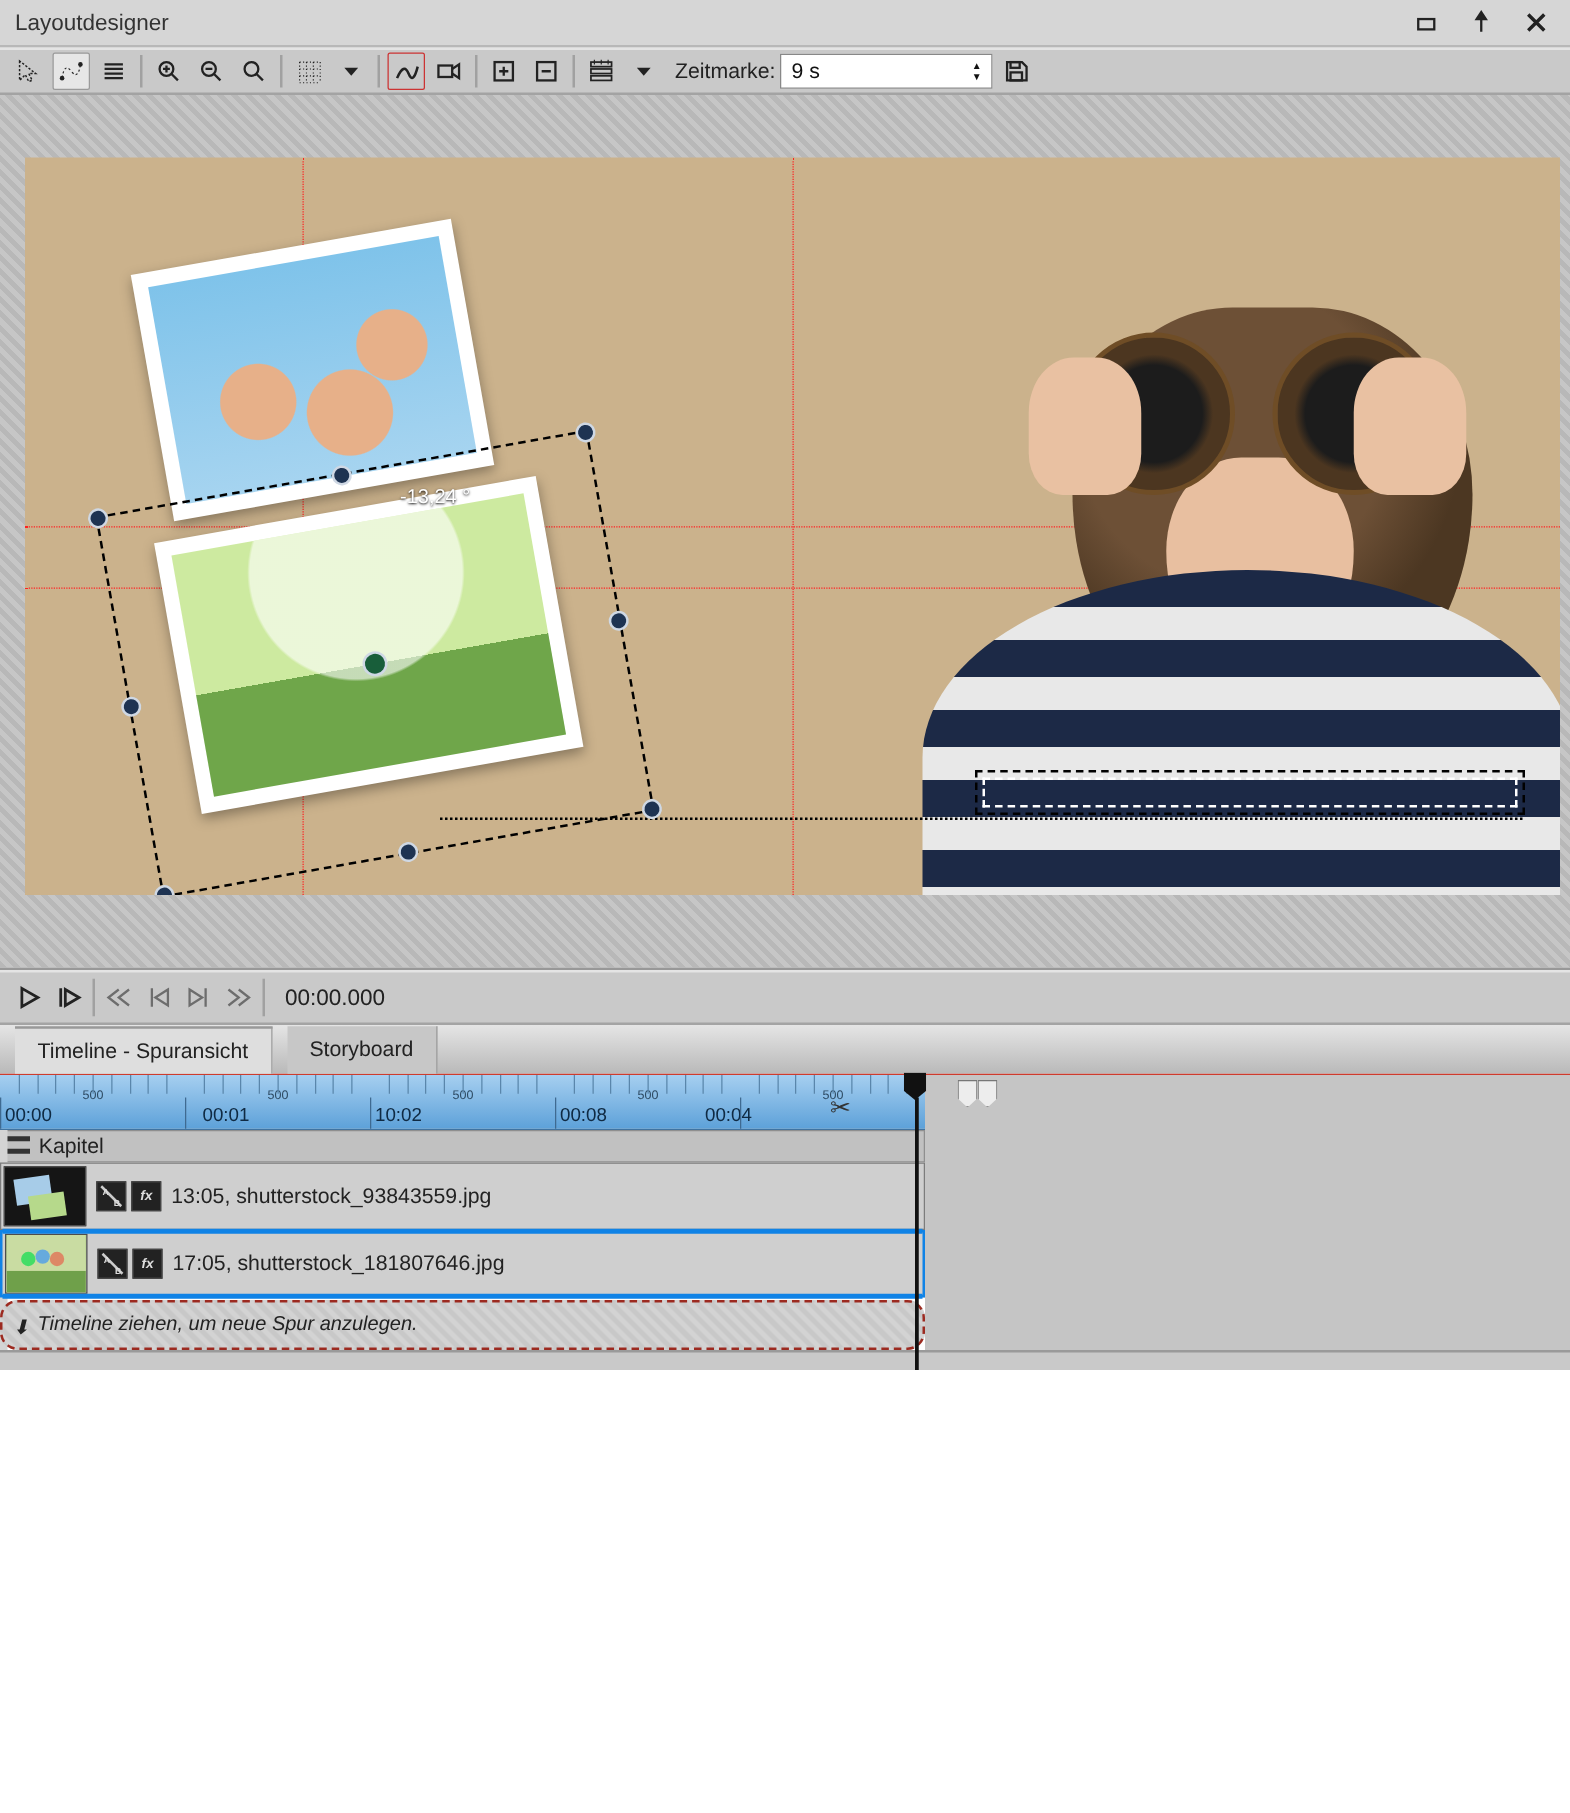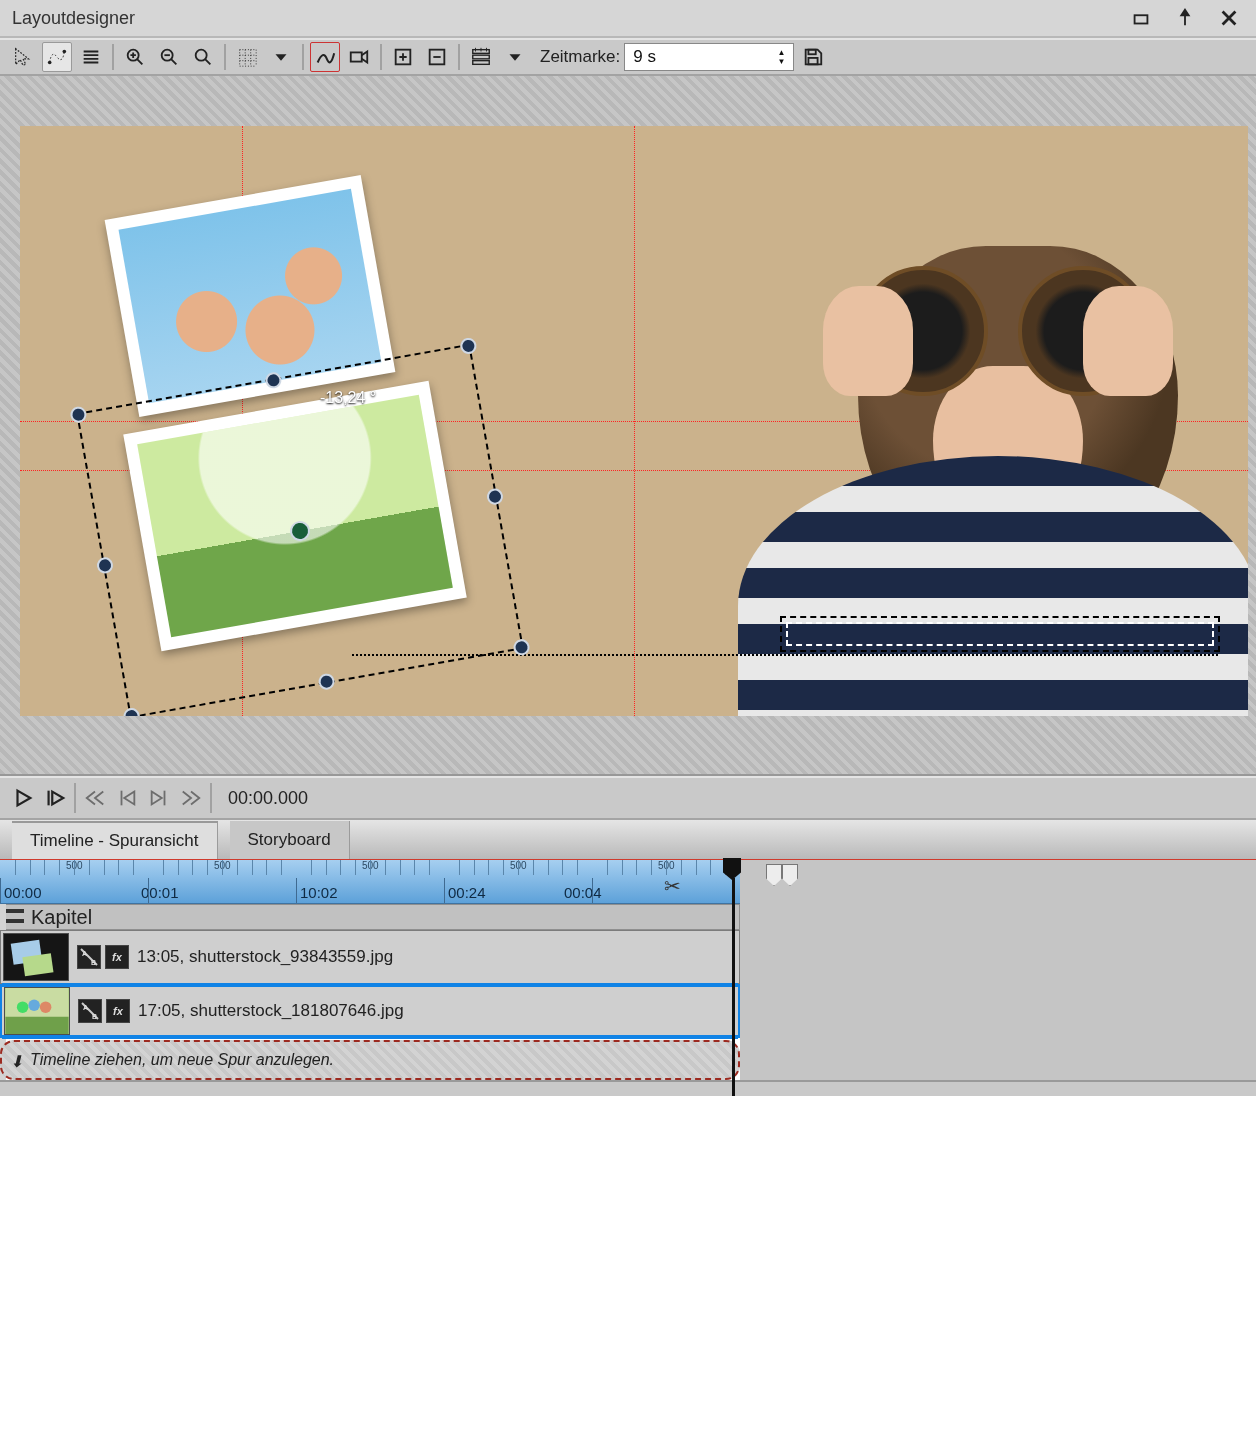--- a/index.html
+++ b/index.html
@@ -114,43 +114,43 @@
   .tabs-row{ height:40px; display:flex; align-items:flex-end;
     background:linear-gradient(#e5e5e5,#b9b9b9); border-bottom:1.5px solid #cf3b2d;}
   .tab{ height:38px; padding:0 18px; display:flex; align-items:center;
     background:#c7c7c7; border-right:1px solid #9b9b9b; cursor:pointer; font-size:17px;margin-left:12px;}
   .tab.active{ background:#dedede; border-top:2px solid #999;}
 
   
   .ruler-row{ display:flex; height:44px; }
   .ruler{ flex:0 0 740px; position:relative;
     background:linear-gradient(#a6cff0,#5da1d9); border-bottom:1px solid #3f73a1;}
-  .ruler .sub{ position:absolute; top:0; font-size:10px; color:#2d4a63;}
+  .ruler .sub{ position:absolute; top:11px; font-size:10px; color:#2d4a63;}
   .ruler .maj{ position:absolute; bottom:2px; font-size:15px; color:#0f2a43;}
   .ruler .tick{ position:absolute; bottom:0; top:18px; border-left:1px solid #3f6a91;}
   .ruler .minitick{ position:absolute; top:0; bottom:28px; border-left:1px solid #5a86ab;}
   .ruler-right{ flex:1; background:#c5c5c5; position:relative;}
   .playhead{ position:absolute; left:725px; top:-2px; width:14px; height:640px; z-index:5;
     pointer-events:none;}
   .playhead .cap{ width:18px; height:22px; background:#111;
     clip-path:polygon(0 0,100% 0,100% 66%,50% 100%,0 66%); margin-left:-2px;}
   .playhead .stem{ position:absolute; top:20px; bottom:0; left:7px; width:3px; background:#111;}
   .scissors{ position:absolute; left:664px; top:14px; font-size:20px; color:#333; z-index:4;}
   .dual-marker{ position:absolute; left:26px; top:4px; display:flex; gap:0;}
   .dual-marker span{ width:16px; height:22px; background:#ededed; border:1px solid #777;
     clip-path:polygon(0 0,100% 0,100% 66%,50% 100%,0 66%); }
 
   
   .timeline-area{ position:relative; display:flex;}
   .tracks-col{ flex:0 0 740px; position:relative;}
   .right-col{ flex:1; background:#c5c5c5;}
   .gutter{ width:6px; background:#d4d4d4; position:absolute; left:0; top:0; bottom:0;}
 
-  .track-header{ height:26px; background:#c1c1c1; display:flex; align-items:flex-end;
-    border:1px solid #8f8f8f; padding-left:30px; font-size:20px;}
+  .track-header{ height:26px; background:#c1c1c1; display:flex; align-items:center;
+    border:1px solid #8f8f8f; padding-left:30px; font-size:17px;}
   .track-header .mini{ position:absolute; left:6px; top:5px; width:18px; height:14px;
     display:flex; flex-direction:column; justify-content:space-between;}
   .track-header .mini div{ height:4px; background:#333;}
 
   .clip{ height:54px; background:#cfcfcf; border:1.5px solid #7c7c7c;
     display:flex; align-items:center; gap:8px; padding:2px 10px 2px 2px; position:relative;}
   .clip .thumb{ width:66px; height:48px; border:1px solid #4d4d4d; background:#caa87e;}
   .clip .thumb svg{width:100%;height:100%;}
   .clip .badges{ display:flex; gap:4px; }
   .badge{ width:24px; height:24px; background:#222; border:1px solid #444;
@@ -405,21 +405,21 @@
       <span class="sub" style="left: 66px;">500</span>
       <span class="minitick" style="left: 14.8px;"></span>
       <span class="minitick" style="left: 29.6px;"></span>
       <span class="minitick" style="left: 44.4px;"></span>
       <span class="minitick" style="left: 59.2px;"></span>
       <span class="minitick" style="left: 74px;"></span>
       <span class="minitick" style="left: 88.8px;"></span>
       <span class="minitick" style="left: 103.6px;"></span>
       <span class="minitick" style="left: 118.4px;"></span>
       <span class="minitick" style="left: 133.2px;"></span>
-      <span class="maj" style="left: 141px;">00:01</span>
+      <span class="maj" style="left: 162px;">00:01</span>
       <span class="tick" style="left: 148px;"></span>
       <span class="sub" style="left: 214px;">500</span>
       <span class="minitick" style="left: 162.8px;"></span>
       <span class="minitick" style="left: 177.6px;"></span>
       <span class="minitick" style="left: 192.4px;"></span>
       <span class="minitick" style="left: 207.2px;"></span>
       <span class="minitick" style="left: 222px;"></span>
       <span class="minitick" style="left: 236.8px;"></span>
       <span class="minitick" style="left: 251.6px;"></span>
       <span class="minitick" style="left: 266.4px;"></span>
@@ -429,21 +429,21 @@
       <span class="sub" style="left: 362px;">500</span>
       <span class="minitick" style="left: 310.8px;"></span>
       <span class="minitick" style="left: 325.6px;"></span>
       <span class="minitick" style="left: 340.4px;"></span>
       <span class="minitick" style="left: 355.2px;"></span>
       <span class="minitick" style="left: 370px;"></span>
       <span class="minitick" style="left: 384.8px;"></span>
       <span class="minitick" style="left: 399.6px;"></span>
       <span class="minitick" style="left: 414.4px;"></span>
       <span class="minitick" style="left: 429.2px;"></span>
-      <span class="maj" style="left: 448px;">00:24</span>
+      <span class="maj" style="left: 448px;">00:08</span>
       <span class="tick" style="left: 444px;"></span>
       <span class="sub" style="left: 510px;">500</span>
       <span class="minitick" style="left: 458.8px;"></span>
       <span class="minitick" style="left: 473.6px;"></span>
       <span class="minitick" style="left: 488.4px;"></span>
       <span class="minitick" style="left: 503.2px;"></span>
       <span class="minitick" style="left: 518px;"></span>
       <span class="minitick" style="left: 532.8px;"></span>
       <span class="minitick" style="left: 547.6px;"></span>
       <span class="minitick" style="left: 562.4px;"></span>

